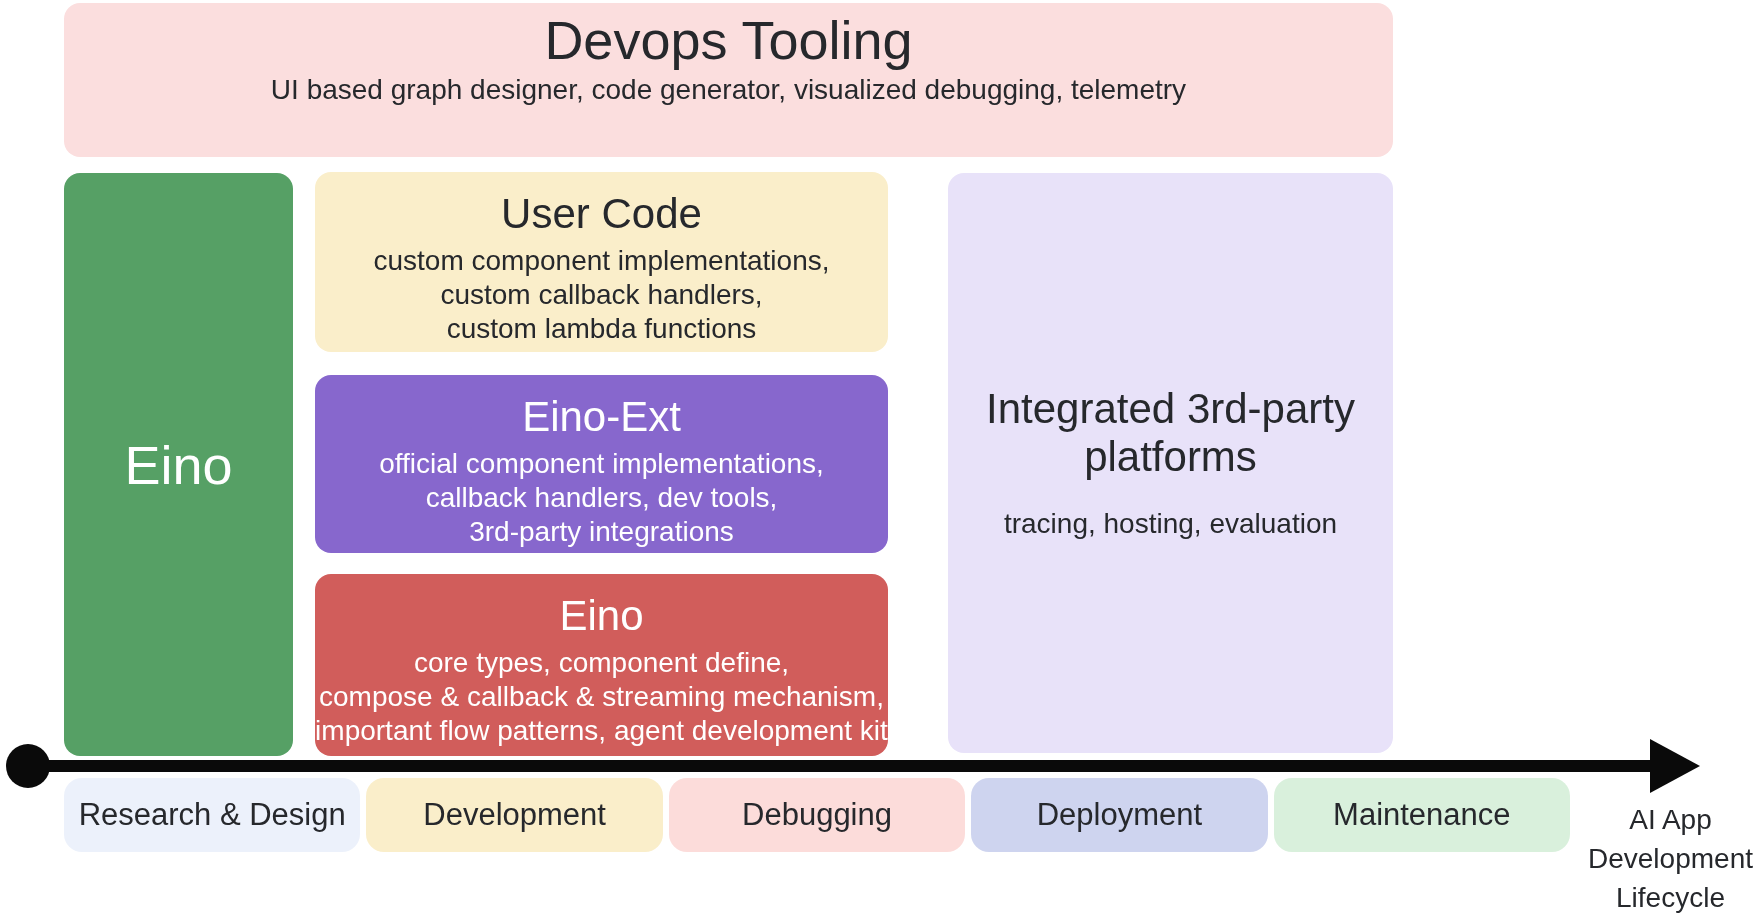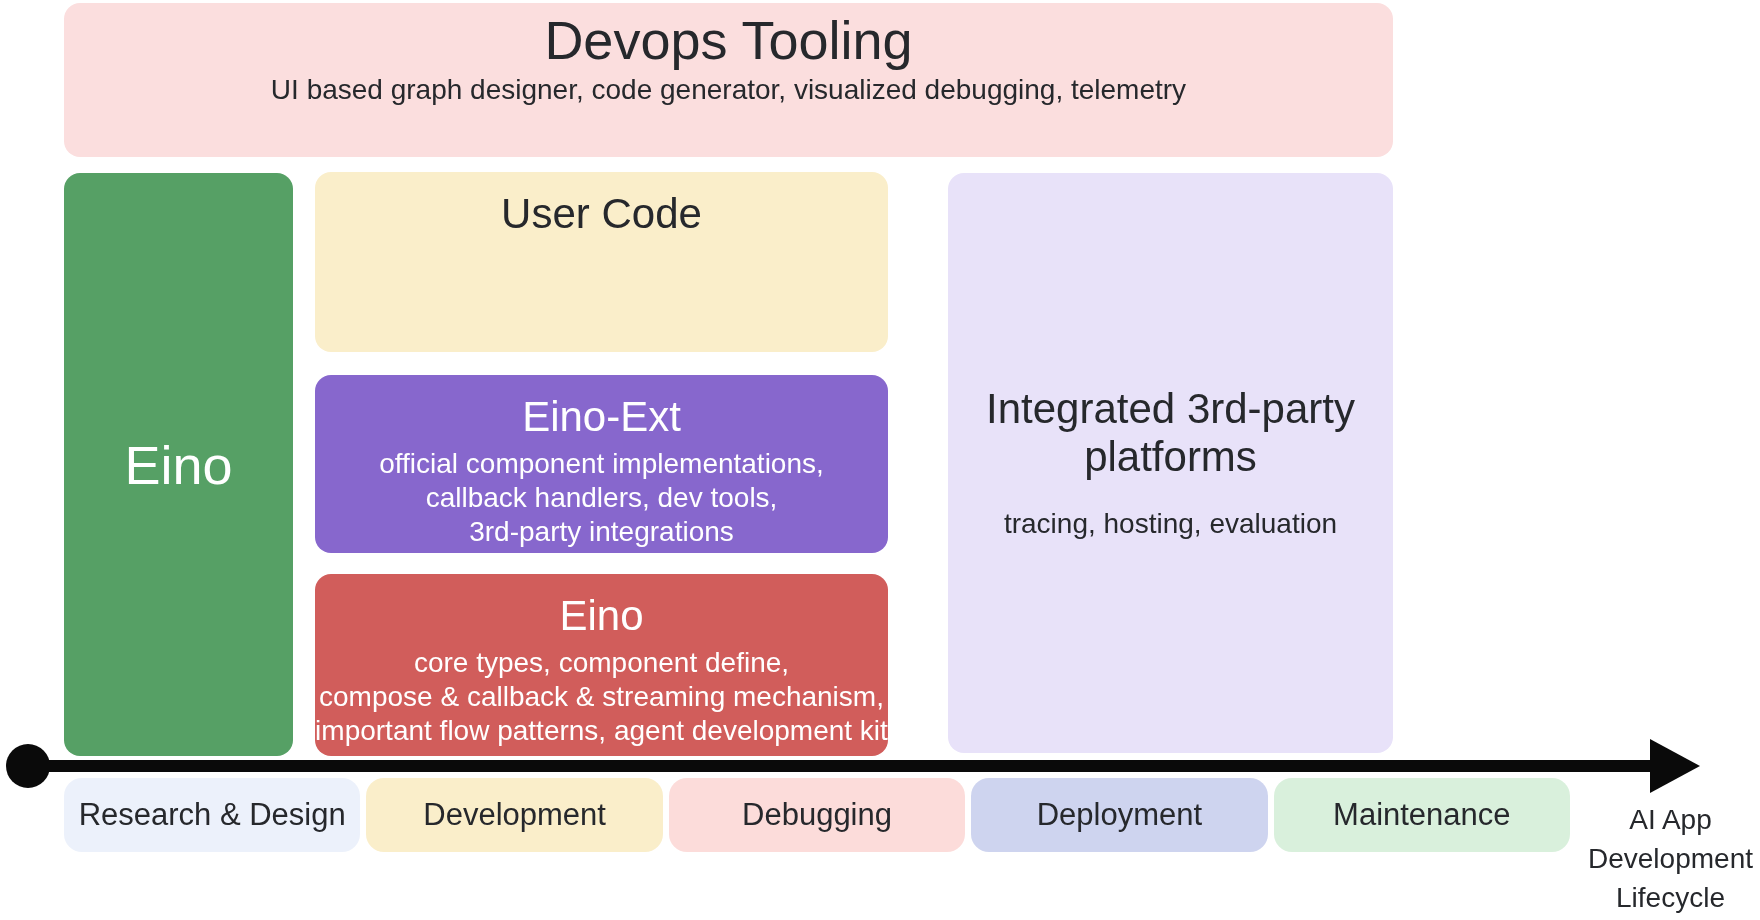--- a/index.html
+++ b/index.html
@@ -89,20 +89,25 @@
     <div class="big-title">Devops Tooling</div>
     <div class="sub-text">UI based graph designer, code generator, visualized debugging, telemetry</div>
   </div>
 
   <div class="box examples">
     <div class="big-title">Eino</div>
   </div>
 
   <div class="box mid user-code">
     <div class="title">User Code</div>
+    <div class="lines">
+      <div class="sub-text">custom component implementations,</div>
+      <div class="sub-text">custom callback handlers,</div>
+      <div class="sub-text">custom lambda functions</div>
+    </div>
   </div>
 
   <div class="box mid eino-ext">
     <div class="title">Eino-Ext</div>
     <div class="lines">
       <div class="sub-text">official component implementations,</div>
       <div class="sub-text">callback handlers, dev tools,</div>
       <div class="sub-text">3rd-party integrations</div>
     </div>
   </div>

